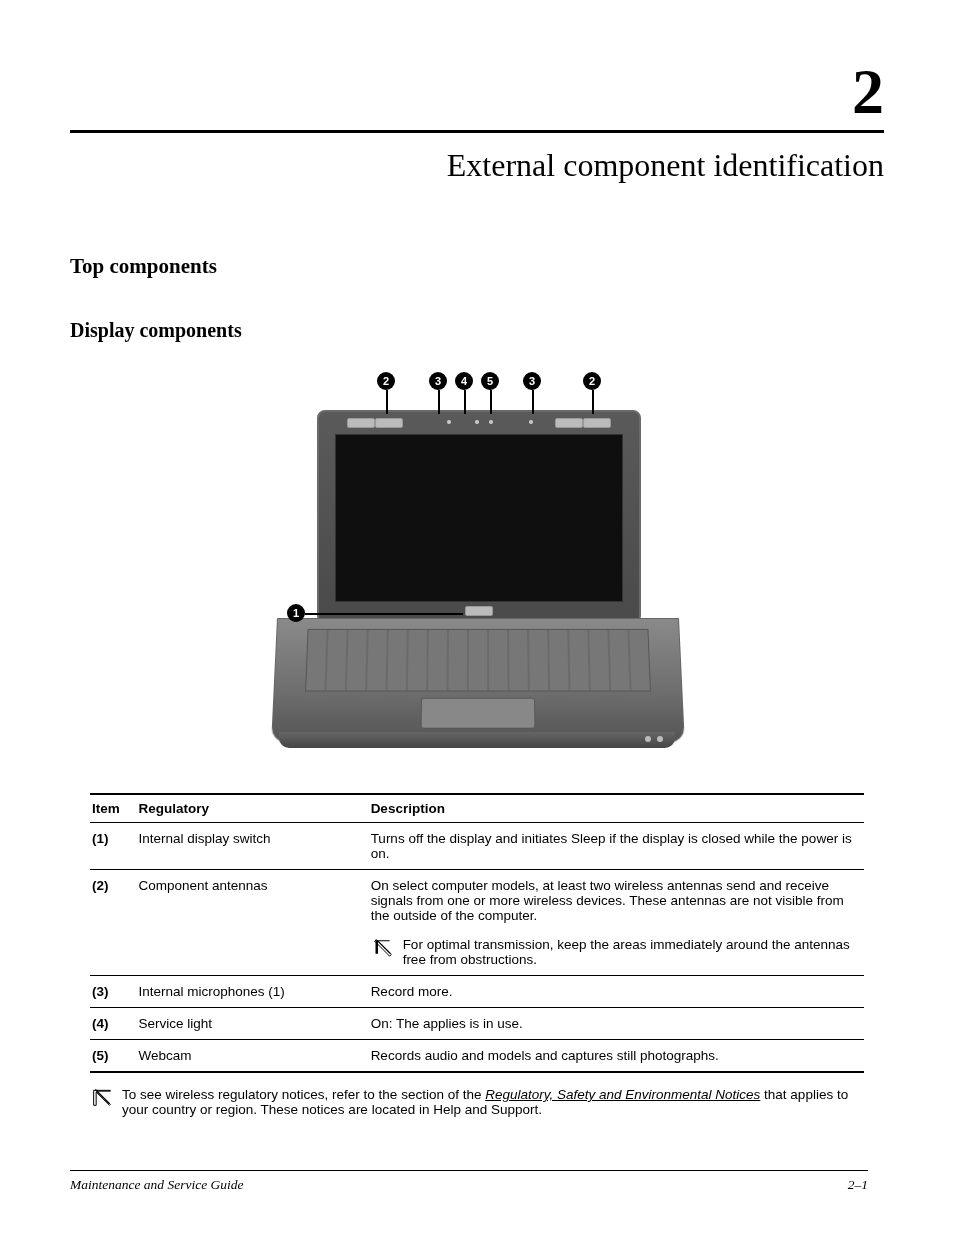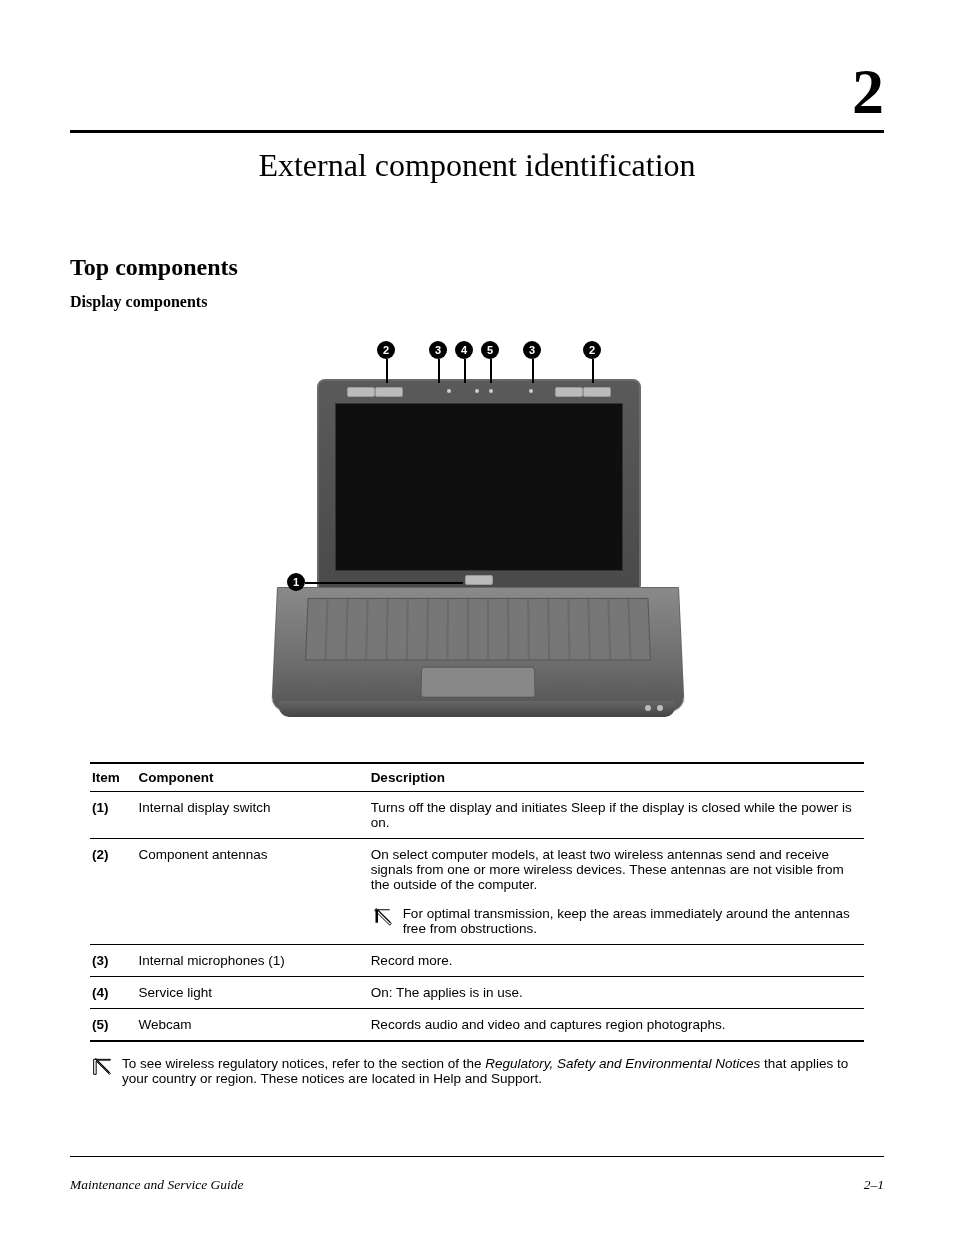--- a/index.html
+++ b/index.html
@@ -29,33 +29,33 @@
     line-height: 1;
     margin: 0 0 6px 0;
   }
   .chapter-rule-top {
     border-top: 3px solid #000;
     margin: 0 0 14px 0;
   }
   .chapter-title {
     font-family: "Times New Roman", Times, serif;
     font-size: 32px;
-    text-align: center;
+    text-align: right;
     margin: 0 0 70px 0;
     font-weight: normal;
   }
   .h2 {
     font-family: "Times New Roman", Times, serif;
-    font-size: 24px;
-    font-weight: bold;
-    margin: 0 0 12px 0;
+    font-size: 21px;
+    font-weight: bold;
+    margin: 0 0 40px 0;
   }
   .h3 {
     font-family: "Times New Roman", Times, serif;
-    font-size: 16px;
+    font-size: 20px;
     font-weight: bold;
     margin: 0 0 28px 0;
   }
   .figure-wrap {
     text-align: center;
     margin: 0 0 40px 0;
   }
   .figure {
     display: inline-block;
     position: relative;
@@ -177,27 +177,27 @@
     display: flex;
     gap: 10px;
     margin-top: 8px;
     font-size: 13.5px;
     padding: 6px 2px 0 2px;
   }
   .note-icon {
     width: 20px; flex: none;
   }
   .note-icon svg { width:20px; height:20px; }
-  .italic { font-style: italic; }
+  .italic { font-style: italic; text-decoration: underline; }
 
   .footer {
     position: absolute;
-    left: 70px; right: 70px; bottom: 42px;
+    left: 70px; right: 86px; bottom: 42px;
     border-top: 1px solid #000;
-    padding-top: 20px;
+    padding-top: 6px;
     display: flex;
     justify-content: space-between;
     font-family: "Times New Roman", Times, serif;
     font-style: italic;
     font-size: 13.5px;
   }
 </style>
 </head>
 <body>
 
@@ -262,21 +262,21 @@
       <div class="callout" style="top:234px;left:30px">1</div>
       <div class="callout-line" style="top:243px;left:48px;width:158px;height:2px"></div>
     </div>
   </div>
 
   <div class="tbl-wrap">
     <table class="components">
       <thead>
         <tr>
           <th class="col-item">Item</th>
-          <th class="col-comp">Component</th>
+          <th class="col-comp">Regulatory</th>
           <th class="col-desc">Description</th>
         </tr>
       </thead>
       <tbody>
         <tr>
           <td class="col-item">(1)</td>
           <td>Internal display switch</td>
           <td>Turns off the display and initiates Sleep if the display is closed while the power is on.</td>
         </tr>
         <tr>
@@ -301,21 +301,21 @@
           <td>Record more.</td>
         </tr>
         <tr>
           <td class="col-item">(4)</td>
           <td>Service light</td>
           <td>On: The applies is in use.</td>
         </tr>
         <tr>
           <td class="col-item">(5)</td>
           <td>Webcam</td>
-          <td>Records audio and video and captures region photographs.</td>
+          <td>Records audio and models and captures still photographs.</td>
         </tr>
       </tbody>
     </table>
 
     <div class="note-row">
       <div class="note-icon">
         <svg viewBox="0 0 24 24">
             <path d="M2 4 L22 4 L22 5 L6 5 L22 21 L21 22 L5 6 L5 22 L2 22 Z" fill="none" stroke="#000" stroke-width="1.2"></path>
             <path d="M4 3 L21 20" stroke="#000" stroke-width="1.6"></path>
           </svg>

